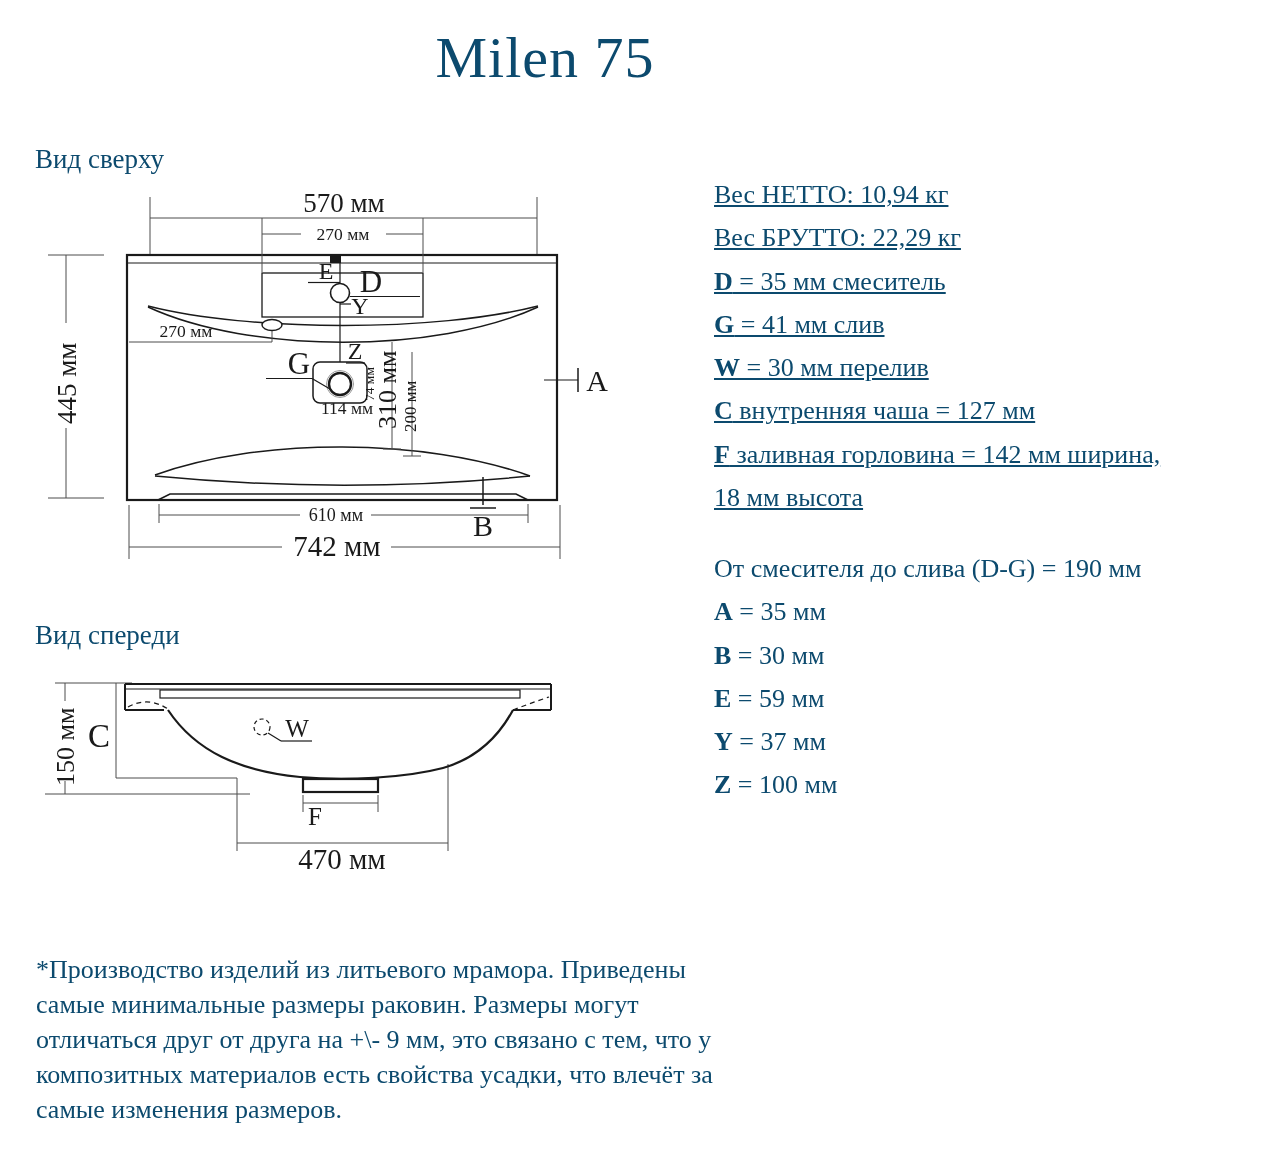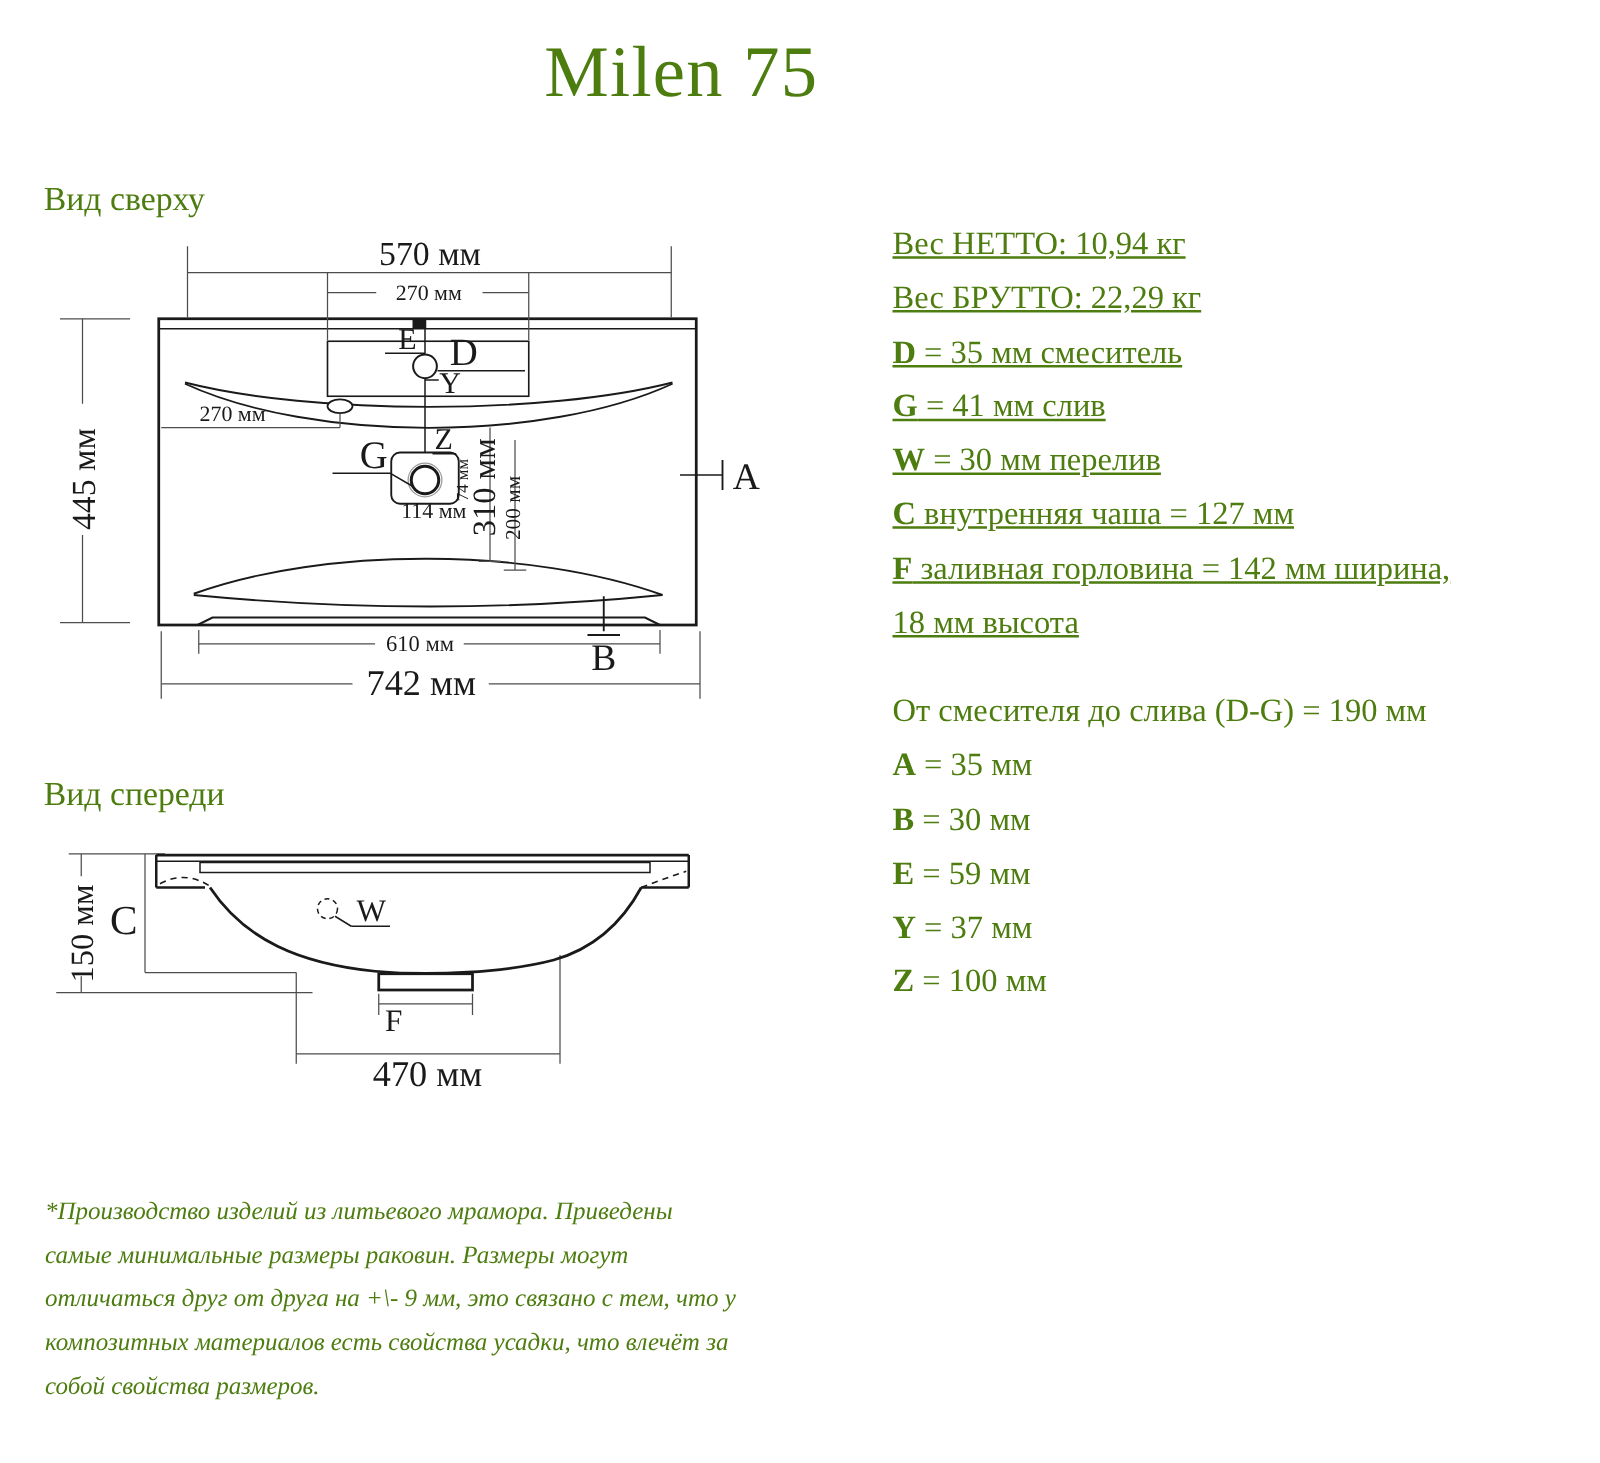--- a/index.html
+++ b/index.html
@@ -1,34 +1,34 @@
 <!DOCTYPE html>
 <html><head>
 <meta charset="utf-8">
 <style>
   html,body{margin:0;padding:0;background:#ffffff;}
   .page{
     position:relative;width:1280px;height:1170px;background:#ffffff;overflow:hidden;
-    font-family:"Liberation Serif","DejaVu Serif",serif;color:#4d7c0f;
+    font-family:"Liberation Serif","DejaVu Serif",serif;color:#0c4a6e;
   }
   .title{
     position:absolute;left:0;top:24px;width:1090px;text-align:center;
     font-size:58px;font-weight:400;letter-spacing:1px;
   }
   .section-label{position:absolute;left:35px;font-size:27px;}
   .section-label.top-view{top:144px;}
   .section-label.front-view{top:620px;}
   .drawing{position:absolute;left:0;}
   .drawing.top{top:185px;}
   .drawing.front{top:650px;}
   .specs{position:absolute;left:714px;width:560px;font-size:26px;}
   .specs .spec-line{height:43.3px;line-height:43.3px;white-space:nowrap;}
   .specs.block1{top:173px;text-decoration:underline;}
   .specs.block2{top:547px;}
-  .footnote{position:absolute;left:36px;top:952px;width:760px;font-size:20px;font-style:italic;}
+  .footnote{position:absolute;left:36px;top:952px;width:760px;font-size:26px;}
   .footnote .note-line{height:35px;line-height:35px;white-space:nowrap;}
   svg text{font-family:"Liberation Serif","DejaVu Serif",serif;fill:#1a1a1a;}
   b{font-weight:bold;}
 </style>
 </head>
 <body>
 
 <div class="page">
 
   <div class="title">Milen 75</div>
@@ -192,16 +192,16 @@
     <text x="297" y="737" font-size="25" text-anchor="middle">W</text>
     <text x="315" y="825" font-size="25" text-anchor="middle">F</text>
     <text x="342" y="869" font-size="29" text-anchor="middle">470 мм</text>
   </svg>
 
   <div class="footnote">
     <div class="note-line">*Производство изделий из литьевого мрамора. Приведены</div>
     <div class="note-line">самые минимальные размеры раковин. Размеры могут</div>
     <div class="note-line">отличаться друг от друга на +\- 9 мм, это связано с тем, что у</div>
     <div class="note-line">композитных материалов есть свойства усадки, что влечёт за</div>
-    <div class="note-line">собой свойства размеров.</div>
+    <div class="note-line">самые изменения размеров.</div>
   </div>
 
 </div>
 
 </body></html>

